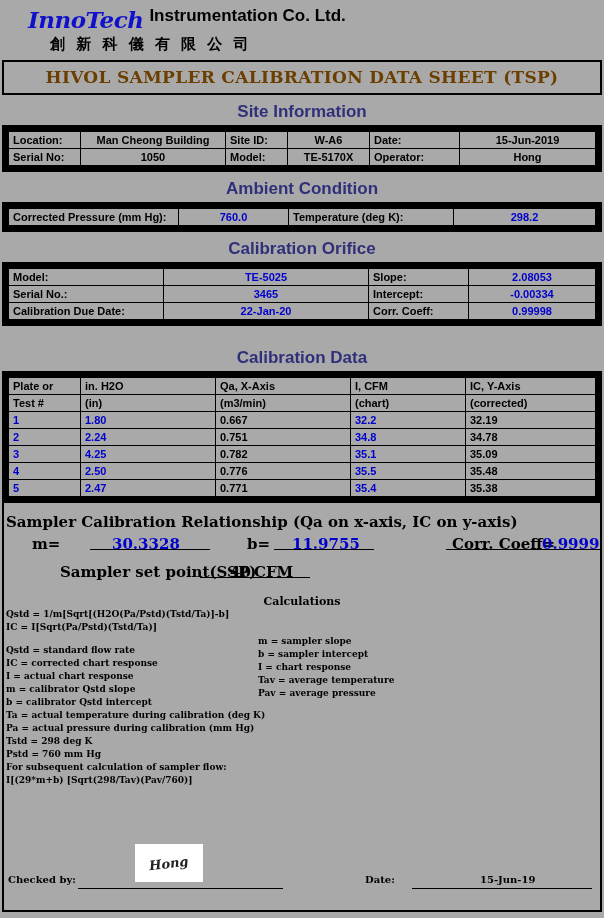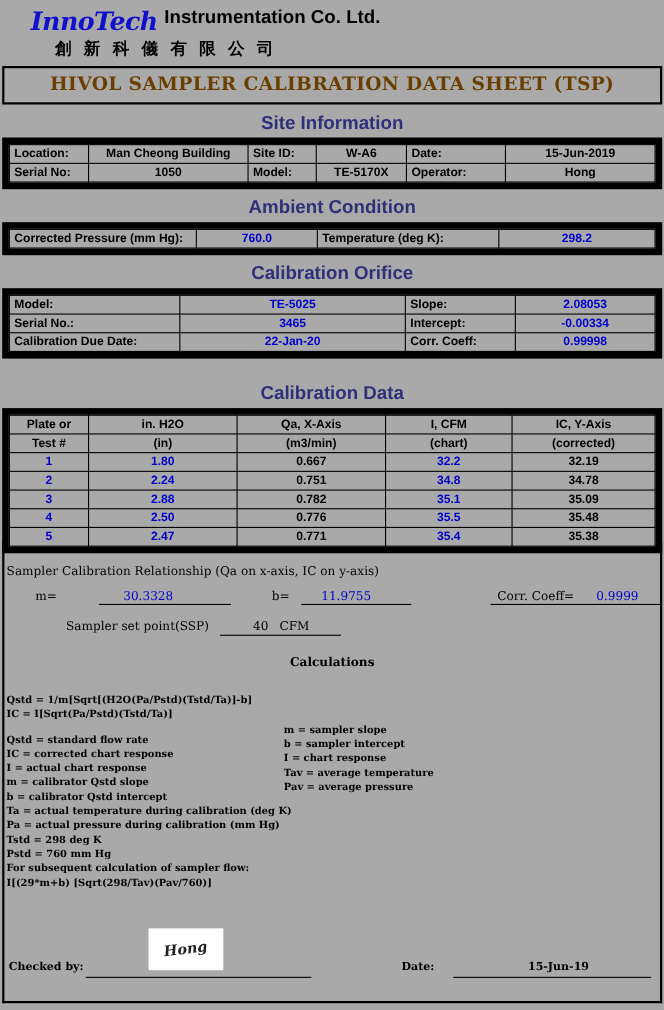--- a/index.html
+++ b/index.html
@@ -99,38 +99,37 @@
     box-sizing: border-box;
   }
   .block table.grid {
     width: 100%;
     margin: 0;
   }
   .block table.grid td { border: 1px solid #000; }
 
   
   .caldata td {
-    text-align: center;
   }
   .caldata .hdr {
     color: #000;
     font-weight: bold;
     font-size: 11px;
   }
   .caldata .cblue { color: #0000cc; }
   .caldata .cblack { color: #000; }
 
   
   .rel {
     position: relative;
     margin: 10px 2px 0 2px;
     height: 80px;
     font-family: "DejaVu Serif", serif;
-    font-size: 11px;
-    font-weight: normal;
+    font-size: 15px;
+    font-weight: bold;
   }
   .rel .cap { position: absolute; left: 4px; top: 0px; }
   .rel .m-lbl { position: absolute; left: 30px; top: 22px; }
   .rel .m-val { position: absolute; left: 110px; top: 22px; color:#0000cc; }
   .rel .m-line { position: absolute; left: 88px; top: 36px; width: 120px; border-bottom: 1px solid #000; }
   .rel .b-lbl { position: absolute; left: 245px; top: 22px; }
   .rel .b-val { position: absolute; left: 290px; top: 22px; color:#0000cc; }
   .rel .b-line { position: absolute; left: 272px; top: 36px; width: 100px; border-bottom: 1px solid #000; }
   .rel .cc-lbl { position: absolute; left: 450px; top: 22px; }
   .rel .cc-val { position: absolute; left: 540px; top: 22px; color:#0000cc; }
@@ -149,21 +148,20 @@
     margin-top: 2px;
   }
   .calc-wrap {
     position: relative;
     font-family: "DejaVu Serif", serif;
     font-size: 9px;
     font-weight: bold;
     line-height: 13px;
     padding: 2px 0 0 6px;
     height: 255px;
-    margin-top: 23px;
   }
   .calc-left { position: absolute; left: 6px; top: 0; width: 300px; }
   .calc-right { position: absolute; left: 258px; top: 0; width: 250px; }
   .calc-left p, .calc-right p { margin: 0 0 0 0; }
   .gap { height: 10px; }
 
   
   .sigrow {
     position: absolute;
     left: 0; right: 0;
@@ -304,21 +302,21 @@
       </tr>
       <tr>
         <td class="cblue">2</td>
         <td class="cblue">2.24</td>
         <td class="cblack">0.751</td>
         <td class="cblue">34.8</td>
         <td class="cblack">34.78</td>
       </tr>
       <tr>
         <td class="cblue">3</td>
-        <td class="cblue">2.88</td>
+        <td class="cblue">4.25</td>
         <td class="cblack">0.782</td>
         <td class="cblue">35.1</td>
         <td class="cblack">35.09</td>
       </tr>
       <tr>
         <td class="cblue">4</td>
         <td class="cblue">2.50</td>
         <td class="cblack">0.776</td>
         <td class="cblue">35.5</td>
         <td class="cblack">35.48</td>

